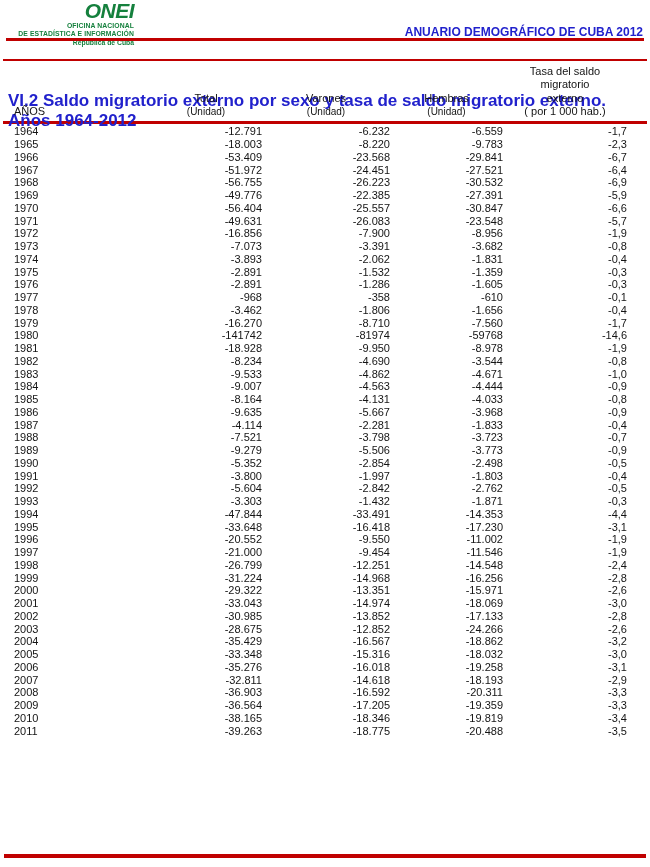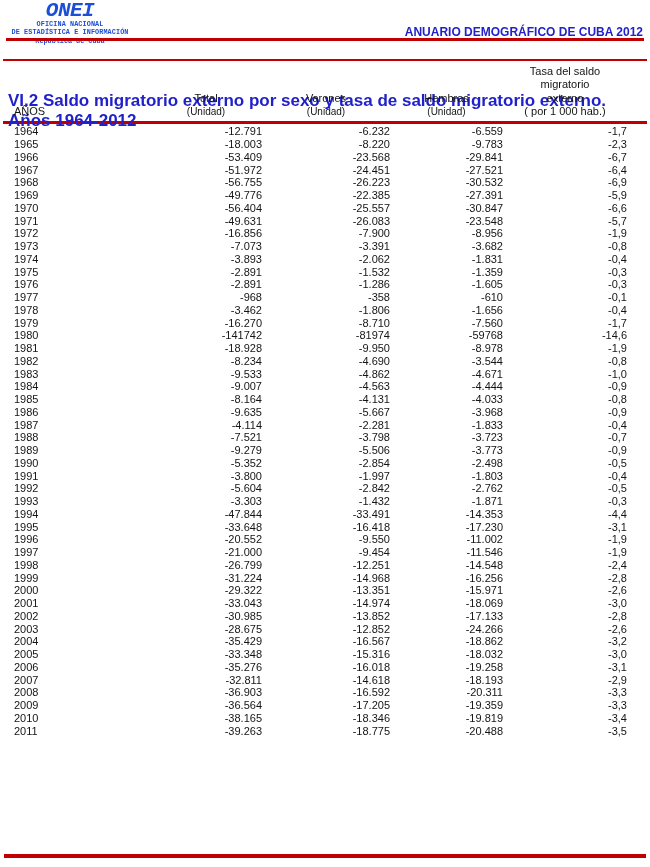--- a/index.html
+++ b/index.html
@@ -2,21 +2,21 @@
 <html><head>
 <meta charset="utf-8">
 <style>
   html,body { margin:0; padding:0; background:#ffffff; }
   .page {
     position:relative; width:650px; height:867px; background:#ffffff;
     font-family:"Liberation Sans", sans-serif; color:#141414; overflow:hidden;
   }
 
   
-  .logo-block { position:absolute; top:1px; left:6px; width:128px; text-align:center; color:#1d4ed8;font-family:Liberation Mono, monospace; }
+  .logo-block { position:absolute; top:1px; left:6px; width:128px; text-align:right; color:#15803d; }
   .logo-acronym {
     display:inline-block; font-size:21px; font-weight:900; line-height:20px;
     letter-spacing:-0.5px; transform:scaleY(0.95); font-style:italic;
   }
   .org-line1 { font-size:6.8px; font-weight:700; line-height:7.6px; letter-spacing:0.1px; }
   .org-line2 { font-size:6.8px; font-weight:700; line-height:7.6px; letter-spacing:0.1px; }
   .org-line3 { font-size:6.8px; font-weight:700; line-height:7.6px; margin-top:2px; }
 
   .yearbook-title {
     position:absolute; top:25px; right:7px;

